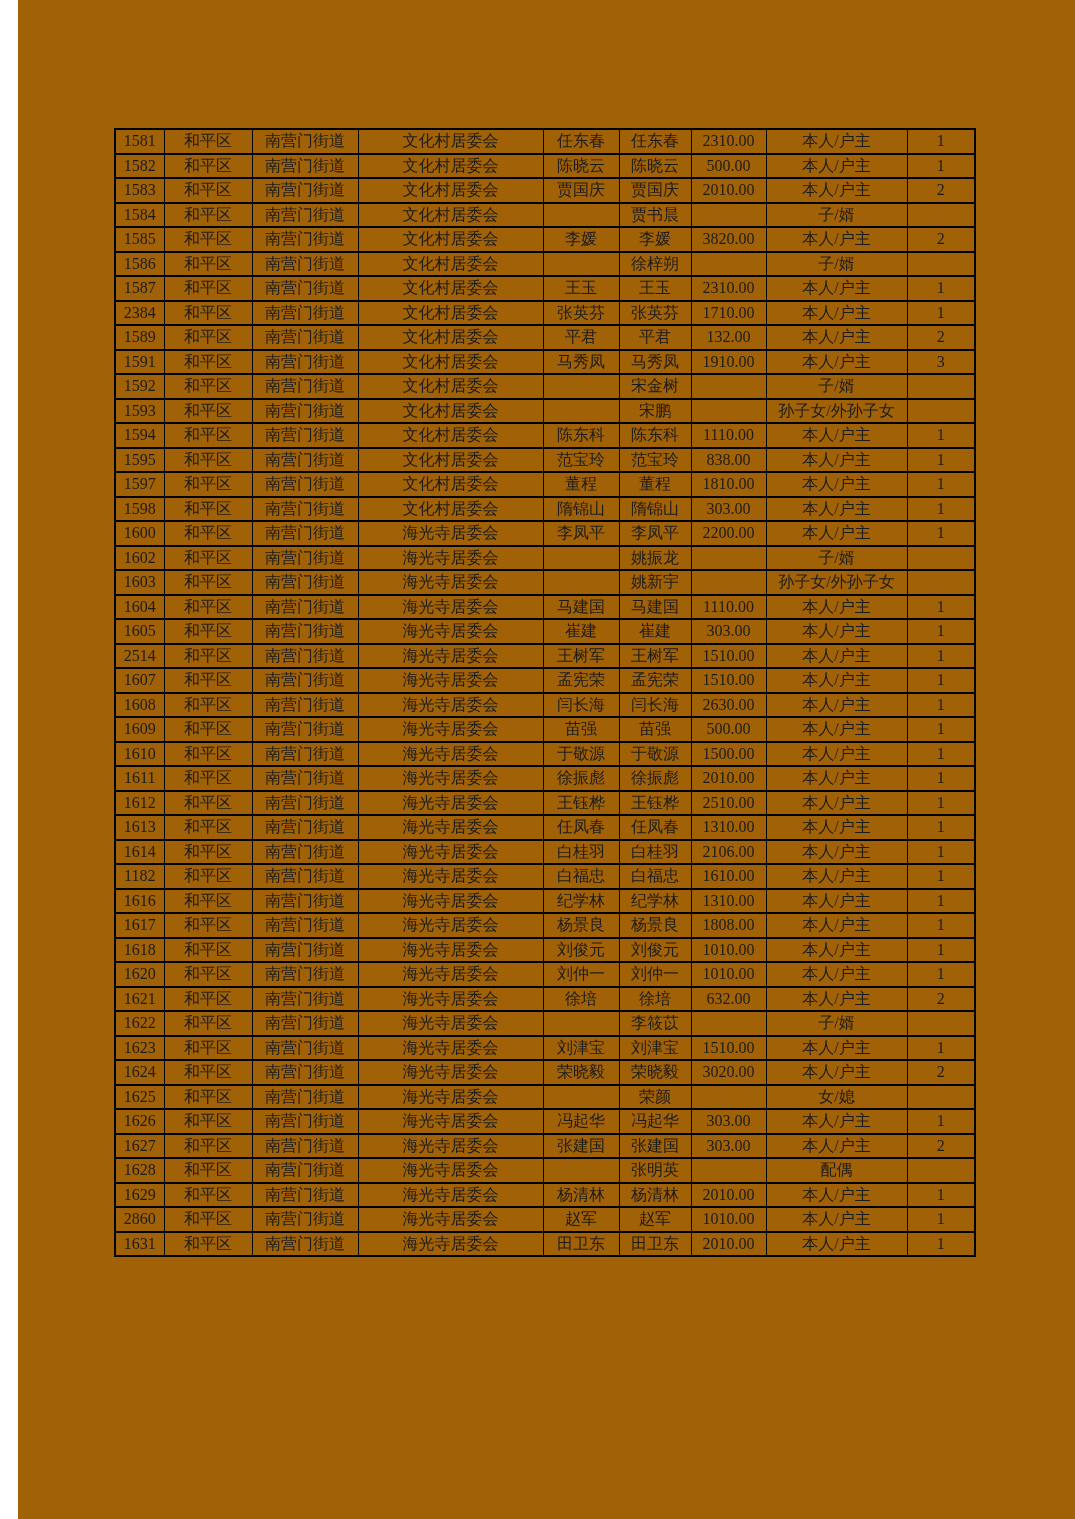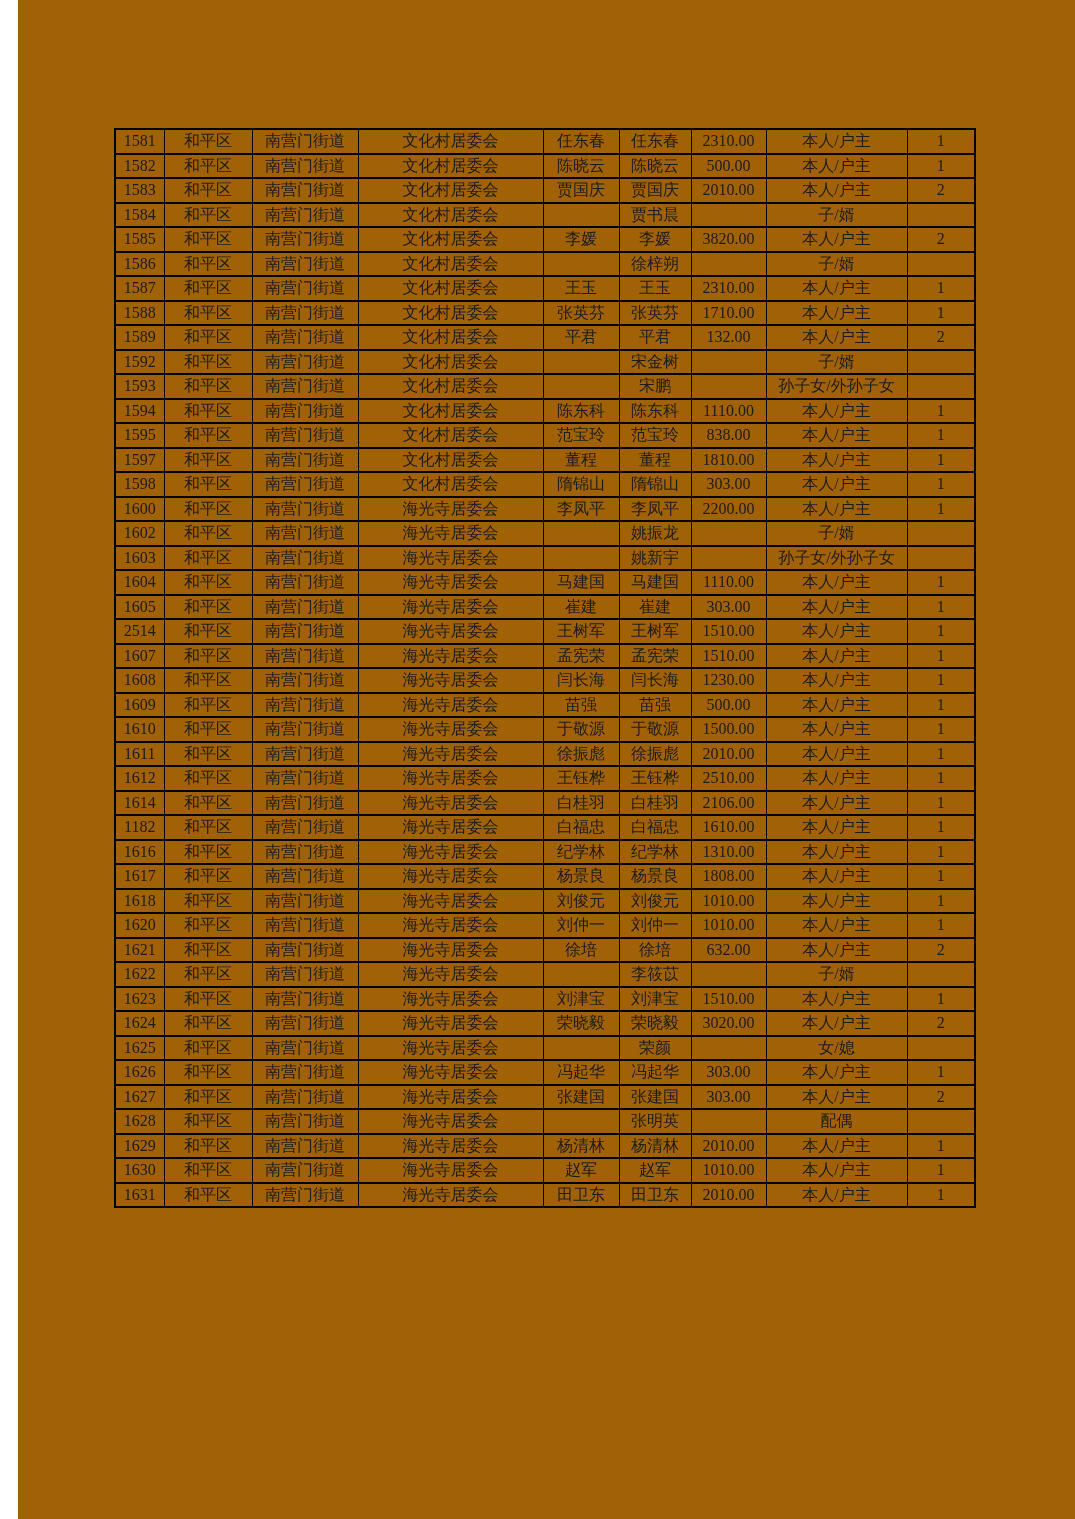--- a/index.html
+++ b/index.html
@@ -127,21 +127,21 @@
           <td>和平区</td>
           <td>南营门街道</td>
           <td>文化村居委会</td>
           <td>王玉</td>
           <td>王玉</td>
           <td>2310.00</td>
           <td>本人/户主</td>
           <td>1</td>
         </tr>
         <tr>
-          <td>1588</td>
+          <td>2384</td>
           <td>和平区</td>
           <td>南营门街道</td>
           <td>文化村居委会</td>
           <td>张英芬</td>
           <td>张英芬</td>
           <td>1710.00</td>
           <td>本人/户主</td>
           <td>1</td>
         </tr>
         <tr>
@@ -149,20 +149,31 @@
           <td>和平区</td>
           <td>南营门街道</td>
           <td>文化村居委会</td>
           <td>平君</td>
           <td>平君</td>
           <td>132.00</td>
           <td>本人/户主</td>
           <td>2</td>
         </tr>
         <tr>
+          <td>1591</td>
+          <td>和平区</td>
+          <td>南营门街道</td>
+          <td>文化村居委会</td>
+          <td>马秀凤</td>
+          <td>马秀凤</td>
+          <td>1910.00</td>
+          <td>本人/户主</td>
+          <td>3</td>
+        </tr>
+        <tr>
           <td>1592</td>
           <td>和平区</td>
           <td>南营门街道</td>
           <td>文化村居委会</td>
           <td></td>
           <td>宋金树</td>
           <td></td>
           <td>子/婿</td>
           <td></td>
         </tr>
@@ -298,21 +309,21 @@
           <td>本人/户主</td>
           <td>1</td>
         </tr>
         <tr>
           <td>1608</td>
           <td>和平区</td>
           <td>南营门街道</td>
           <td>海光寺居委会</td>
           <td>闫长海</td>
           <td>闫长海</td>
-          <td>1230.00</td>
+          <td>2630.00</td>
           <td>本人/户主</td>
           <td>1</td>
         </tr>
         <tr>
           <td>1609</td>
           <td>和平区</td>
           <td>南营门街道</td>
           <td>海光寺居委会</td>
           <td>苗强</td>
           <td>苗强</td>
@@ -347,20 +358,31 @@
           <td>和平区</td>
           <td>南营门街道</td>
           <td>海光寺居委会</td>
           <td>王钰桦</td>
           <td>王钰桦</td>
           <td>2510.00</td>
           <td>本人/户主</td>
           <td>1</td>
         </tr>
         <tr>
+          <td>1613</td>
+          <td>和平区</td>
+          <td>南营门街道</td>
+          <td>海光寺居委会</td>
+          <td>任凤春</td>
+          <td>任凤春</td>
+          <td>1310.00</td>
+          <td>本人/户主</td>
+          <td>1</td>
+        </tr>
+        <tr>
           <td>1614</td>
           <td>和平区</td>
           <td>南营门街道</td>
           <td>海光寺居委会</td>
           <td>白桂羽</td>
           <td>白桂羽</td>
           <td>2106.00</td>
           <td>本人/户主</td>
           <td>1</td>
         </tr>
@@ -512,21 +534,21 @@
           <td>和平区</td>
           <td>南营门街道</td>
           <td>海光寺居委会</td>
           <td>杨清林</td>
           <td>杨清林</td>
           <td>2010.00</td>
           <td>本人/户主</td>
           <td>1</td>
         </tr>
         <tr>
-          <td>1630</td>
+          <td>2860</td>
           <td>和平区</td>
           <td>南营门街道</td>
           <td>海光寺居委会</td>
           <td>赵军</td>
           <td>赵军</td>
           <td>1010.00</td>
           <td>本人/户主</td>
           <td>1</td>
         </tr>
         <tr>

